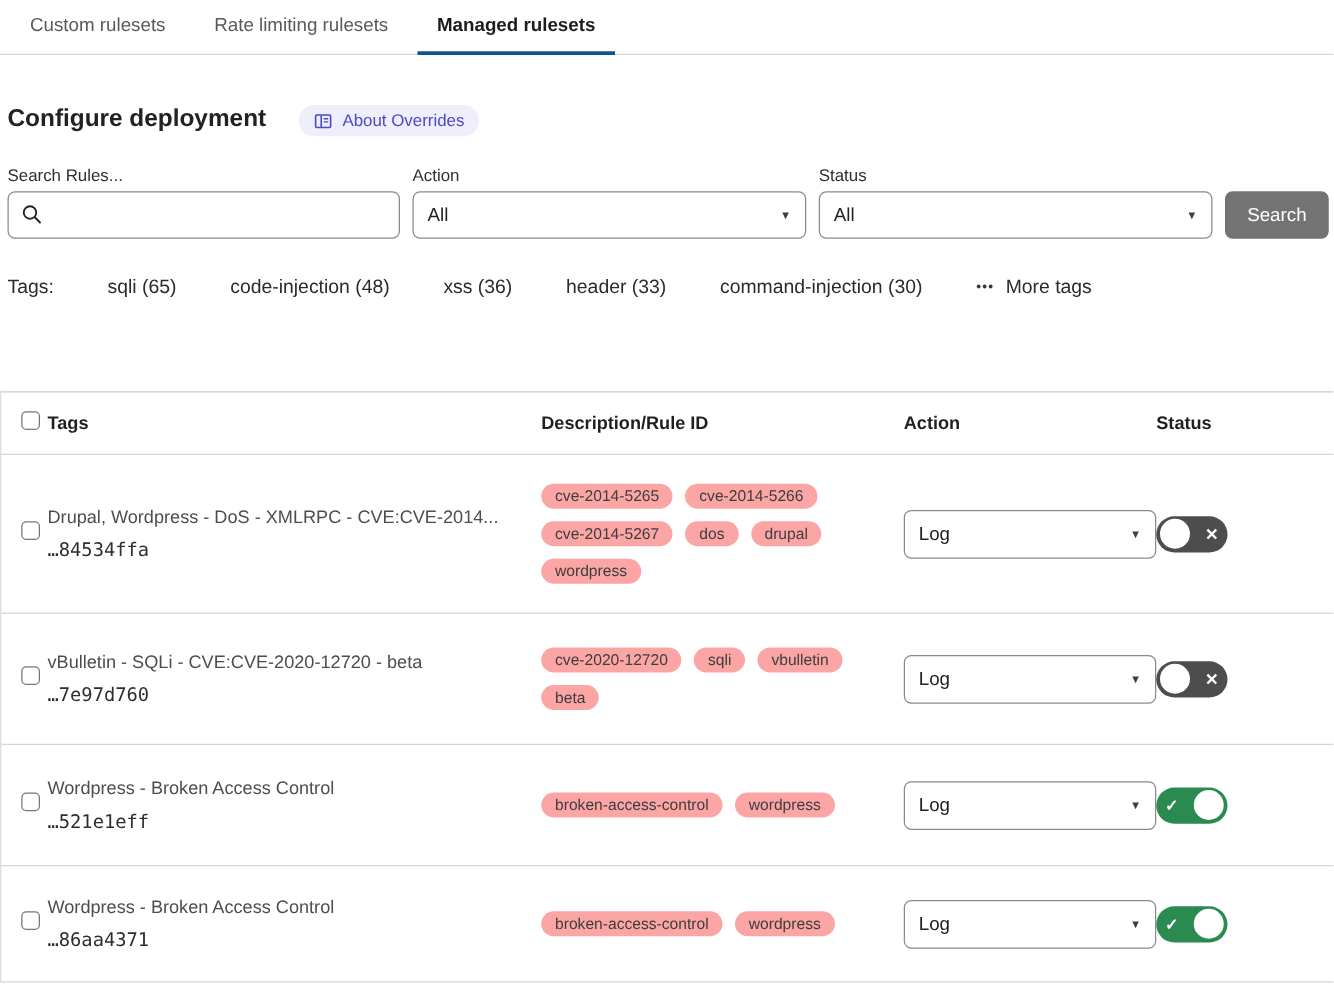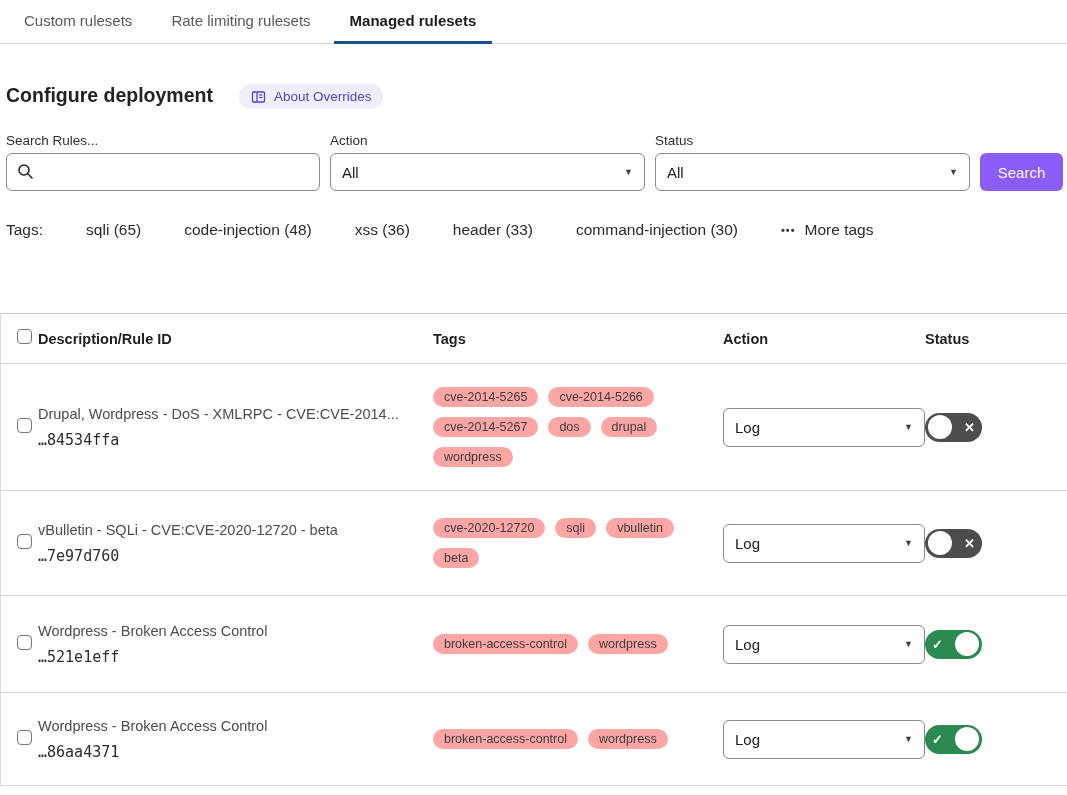--- a/index.html
+++ b/index.html
@@ -23,21 +23,21 @@
   .field { display:flex; flex-direction:column; }
   .field-label { font-size:13.5px; color:#2f2f2f; margin-bottom:5px; }
   .inputwrap { position:relative; width:314px; margin-right:10px; }
   .inputwrap input { width:100%; height:38px; border:1px solid #8a8a8a; border-radius:6px; padding:0 10px 0 36px; font-size:15px; color:#222; outline:none; font-family:inherit; }
   .search-glyph { position:absolute; left:11px; top:10px; pointer-events:none; }
   .selwrap { position:relative; width:315px; margin-right:10px; }
   .selwrap.table-sel { width:182px; margin-right:0; }
   .selwrap select { width:100%; height:38px; border:1px solid #8a8a8a; border-radius:6px; padding:0 26px 0 11px; font-size:15px; color:#222; background:#fff; appearance:none; -webkit-appearance:none; font-family:inherit; cursor:pointer; }
   .selwrap.table-sel select { height:39px; }
   .caret { position:absolute; right:12px; top:50%; transform:translateY(-50%); font-size:9px; color:#3f3f3f; pointer-events:none; }
-  .search-btn { height:38px; width:85px; margin-left:0; background:#8b5cf6; border:none; border-radius:6px; color:#fff; font-size:15px; cursor:pointer; font-family:inherit; }
+  .search-btn { height:38px; width:85px; margin-left:0; background:#737373; border:none; border-radius:6px; color:#fff; font-size:15px; cursor:pointer; font-family:inherit; }
 
   
   .tagsbar { display:flex; align-items:center; gap:43px; padding:0 6px; margin-top:30px; font-size:15.5px; }
   .tagsbar-label { color:#2b2b2b; }
   .tag-link { color:#2b2b2b; text-decoration:none; cursor:pointer; }
   .more-tags { display:inline-flex; align-items:center; gap:9px; color:#2b2b2b; cursor:pointer; }
   .dots { font-size:11px; letter-spacing:1px; color:#3a3a3a; font-weight:700; }
 
   
   .table { margin-top:74px; border-left:1px solid #dcdcdc; }
@@ -132,22 +132,22 @@
     <span class="more-tags">
       <span class="dots">•••</span>
       <span>More tags</span>
     </span>
   </div>
 
   <div class="table">
 
     <div class="trow thead">
       <div class="cell-check"><span class="checkbox"></span></div>
+      <div class="th">Tags</div>
       <div class="th">Description/Rule ID</div>
-      <div class="th">Tags</div>
       <div class="th">Action</div>
       <div class="th">Status</div>
     </div>
 
     <div class="trow" style="height:127px">
       <div class="cell-check"><span class="checkbox"></span></div>
       <div>
         <div class="row-title">Drupal, Wordpress - DoS - XMLRPC - CVE:CVE-2014...</div>
         <div class="row-id">…84534ffa</div>
       </div>

